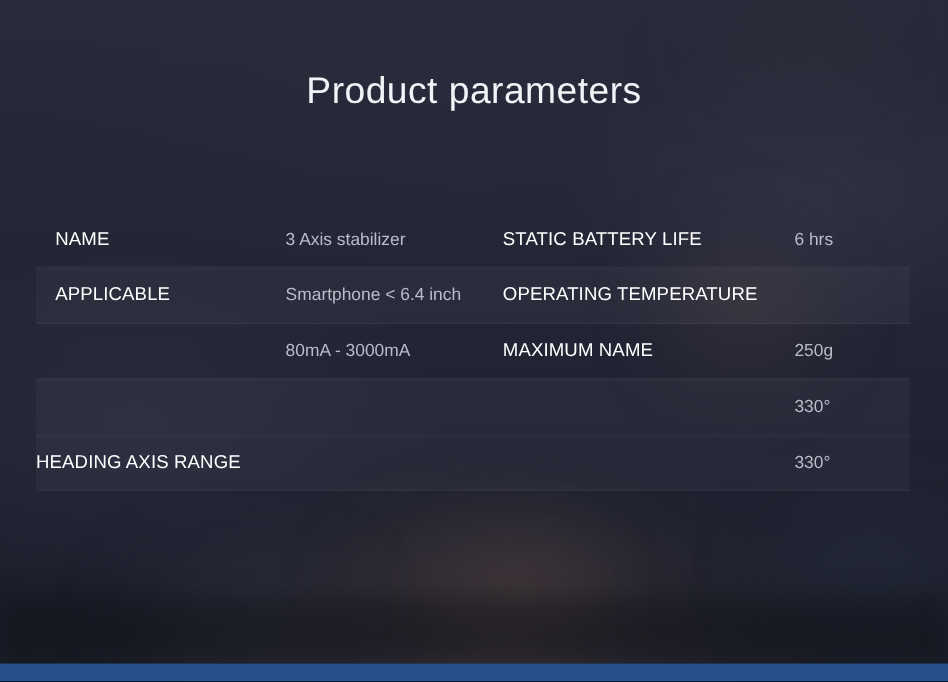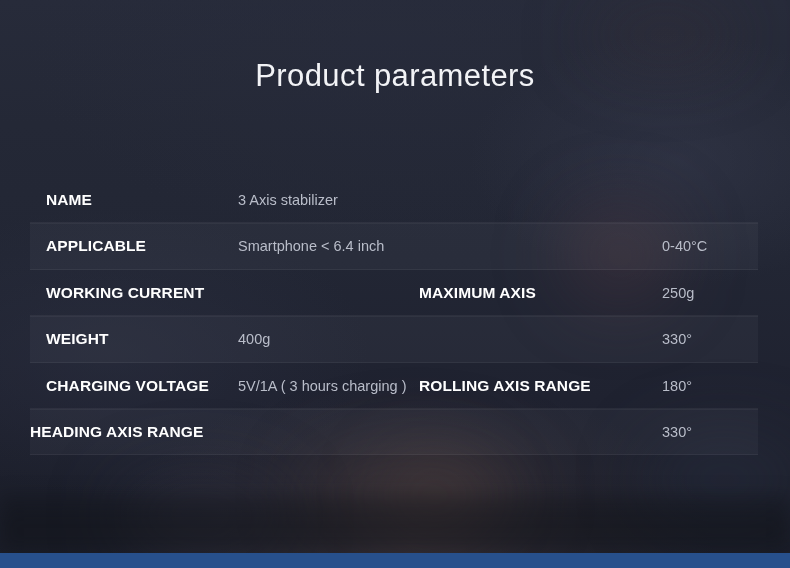--- a/index.html
+++ b/index.html
@@ -95,21 +95,21 @@
     display: flex;
     align-items: baseline;
     height: 100%;
   }
   .cell-group.left  { width: 389px; }
   .cell-group.right { width: 339px; }
 
   .spec-label {
     color: #ffffff;
     font-size: 15.5px;
-    font-weight: 700;
+    font-weight: 400;
     letter-spacing: 0.1px;
     white-space: nowrap;
     line-height: 46px;
     font-family: "Liberation Sans", sans-serif;
   }
   .left .spec-label  { padding-left: 16px; }
   .right .spec-label { padding-left: 0px; }
 
   .spec-value {
     color: #b9bdc9;
@@ -147,62 +147,52 @@
 
   <div class="title">Product parameters</div>
 
   <div class="spec-table">
 
     <div class="spec-row">
       <div class="cell-group left">
         <span class="spec-label">NAME</span>
         <span class="spec-value">3 Axis stabilizer</span>
       </div>
+      <div class="cell-group right">
+        <span class="spec-label">STATIC BATTERY LIFE</span>
+        <span class="spec-value">6 hrs</span>
+      </div>
     </div>
 
     <div class="spec-row alt">
       <div class="cell-group left">
         <span class="spec-label">APPLICABLE</span>
         <span class="spec-value">Smartphone &lt; 6.4 inch</span>
       </div>
       <div class="cell-group right">
-        <span class="spec-value">0-40°C</span>
+        <span class="spec-label">OPERATING TEMPERATURE</span>
       </div>
     </div>
 
     <div class="spec-row">
       <div class="cell-group left">
-        <span class="spec-label">WORKING CURRENT</span>
-      </div>
-      <div class="cell-group right">
-        <span class="spec-label">MAXIMUM AXIS</span>
+        <span class="spec-value">80mA - 3000mA</span>
+      </div>
+      <div class="cell-group right">
+        <span class="spec-label">MAXIMUM NAME</span>
         <span class="spec-value">250g</span>
       </div>
     </div>
 
     <div class="spec-row alt">
-      <div class="cell-group left">
-        <span class="spec-label">WEIGHT</span>
-        <span class="spec-value">400g</span>
-      </div>
       <div class="cell-group right">
         <span class="spec-value">330°</span>
       </div>
     </div>
 
-    <div class="spec-row">
-      <div class="cell-group left">
-        <span class="spec-label">CHARGING VOLTAGE</span>
-        <span class="spec-value">5V/1A ( 3 hours charging )</span>
-      </div>
-      <div class="cell-group right">
-        <span class="spec-label">ROLLING AXIS RANGE</span>
-        <span class="spec-value">180°</span>
-      </div>
-    </div>
 
     <div class="spec-row alt">
       <div class="cell-group right">
         <span class="spec-label">HEADING AXIS RANGE</span>
         <span class="spec-value">330°</span>
       </div>
     </div>
 
   </div>
 

